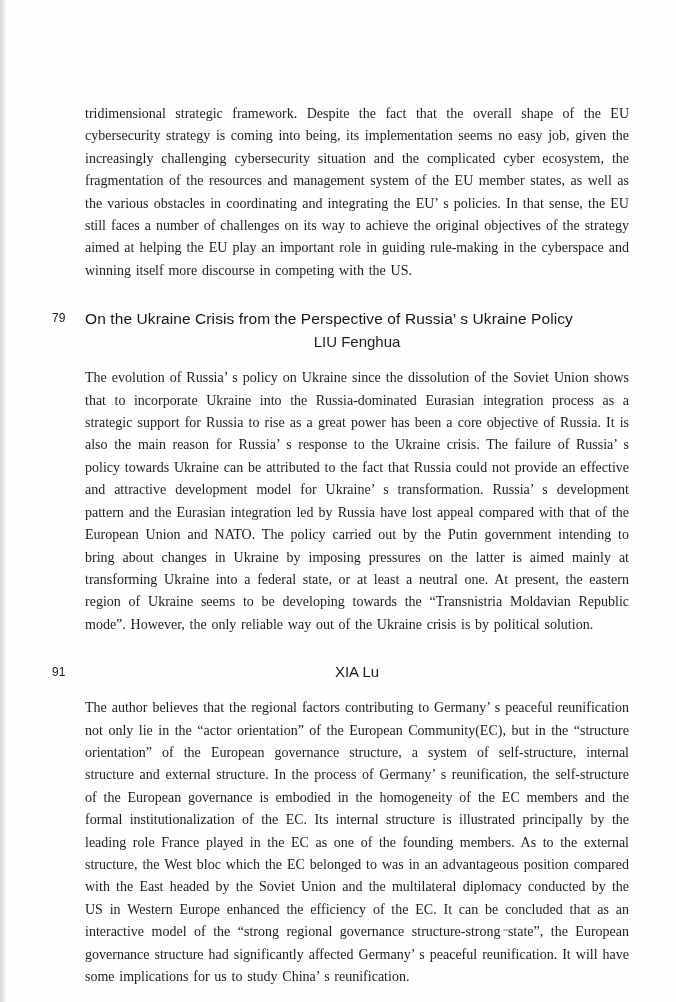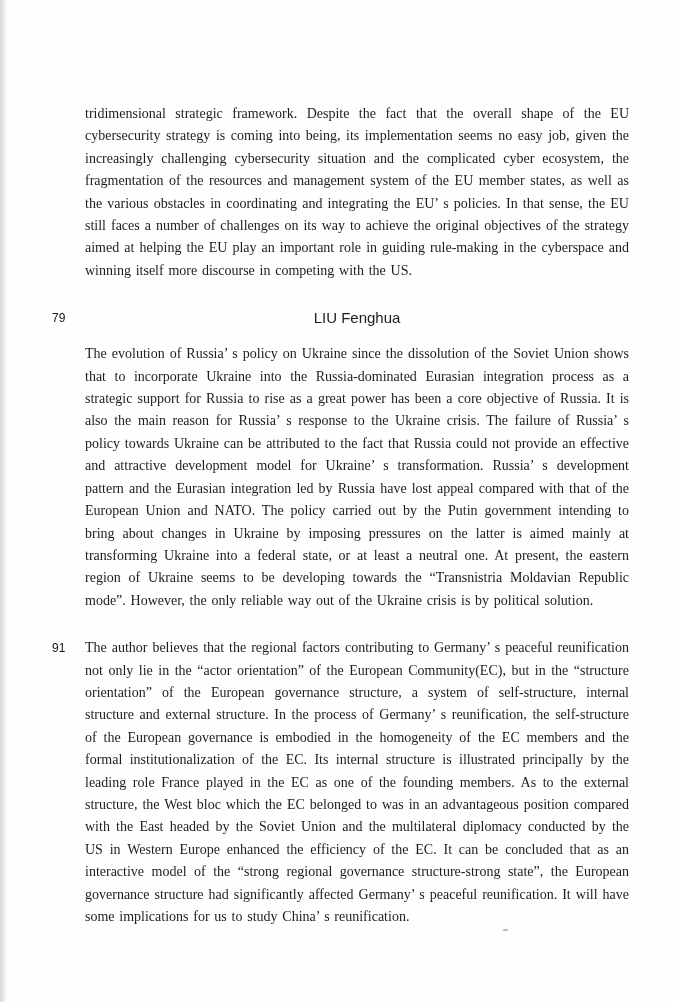--- a/index.html
+++ b/index.html
@@ -81,23 +81,25 @@
 </head>
 <body>
 
 <div class="page">
   <div class="edge-left"></div>
 
   <p class="body-text">tridimensional strategic framework. Despite the fact that the overall shape of the EU cybersecurity strategy is coming into being, its implementation seems no easy job, given the increasingly challenging cybersecurity situation and the complicated cyber ecosystem, the fragmentation of the resources and management system of the EU member states, as well as the various obstacles in coordinating and integrating the EU’ s policies. In that sense, the EU still faces a number of challenges on its way to achieve the original objectives of the strategy aimed at helping the EU play an important role in guiding rule-making in the cyberspace and winning itself more discourse in competing with the US.</p>
 
   <div class="entry">
     <span class="entry-number">79</span>
+    <p class="entry-title">On the Ukraine Crisis from the Perspective of Russia’ s Ukraine Policy</p>
     <p class="entry-author">LIU Fenghua</p>
     <p class="body-text entry-abstract">The evolution of Russia’ s policy on Ukraine since the dissolution of the Soviet Union shows that to incorporate Ukraine into the Russia-dominated Eurasian integration process as a strategic support for Russia to rise as a great power has been a core objective of Russia. It is also the main reason for Russia’ s response to the Ukraine crisis. The failure of Russia’ s policy towards Ukraine can be attributed to the fact that Russia could not provide an effective and attractive development model for Ukraine’ s transformation. Russia’ s development pattern and the Eurasian integration led by Russia have lost appeal compared with that of the European Union and NATO. The policy carried out by the Putin government intending to bring about changes in Ukraine by imposing pressures on the latter is aimed mainly at transforming Ukraine into a federal state, or at least a neutral one. At present, the eastern region of Ukraine seems to be developing towards the “Transnistria Moldavian Republic mode”. However, the only reliable way out of the Ukraine crisis is by political solution.</p>
   </div>
 
   <div class="entry">
     <span class="entry-number">91</span>
+    <p class="entry-author">XIA Lu</p>
     <p class="body-text entry-abstract">The author believes that the regional factors contributing to Germany’ s peaceful reunification not only lie in the “actor orientation” of the European Community(EC), but in the “structure orientation” of the European governance structure, a system of self-structure, internal structure and external structure. In the process of Germany’ s reunification, the self-structure of the European governance is embodied in the homogeneity of the EC members and the formal institutionalization of the EC. Its internal structure is illustrated principally by the leading role France played in the EC as one of the founding members. As to the external structure, the West bloc which the EC belonged to was in an advantageous position compared with the East headed by the Soviet Union and the multilateral diplomacy conducted by the US in Western Europe enhanced the efficiency of the EC. It can be concluded that as an interactive model of the “strong regional governance structure-strong state”, the European governance structure had significantly affected Germany’ s peaceful reunification. It will have some implications for us to study China’ s reunification.</p>
   </div>
 
   <div class="scan-speck"></div>
 </div>
 
 </body></html>

